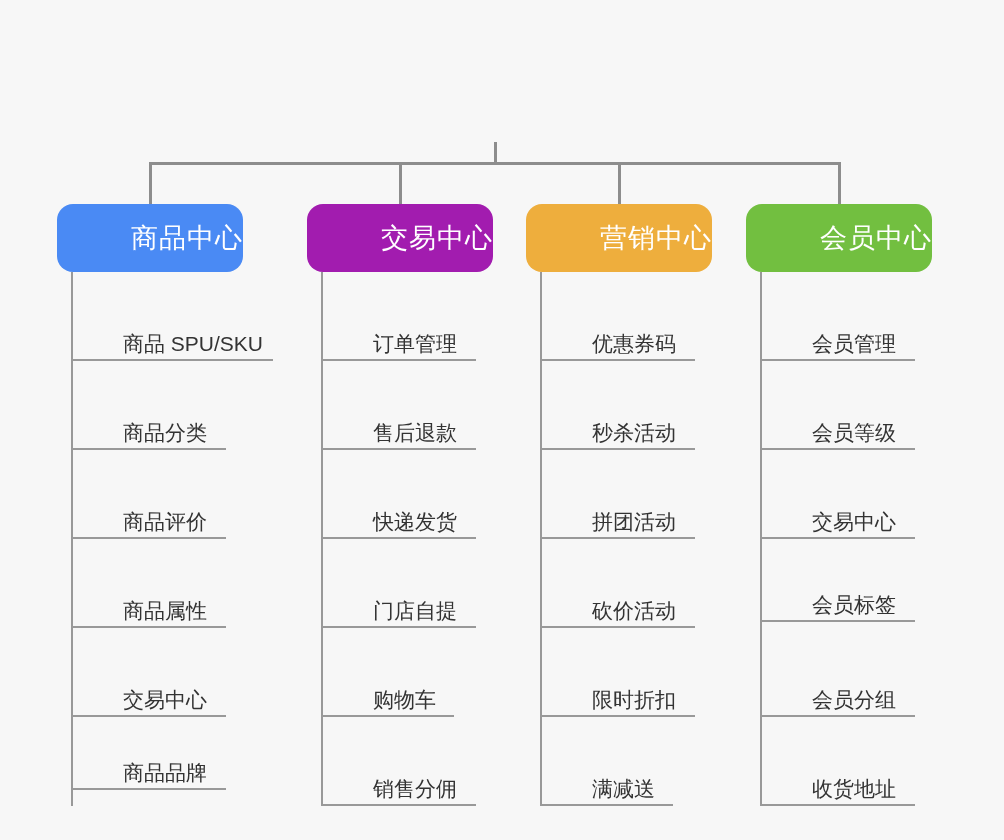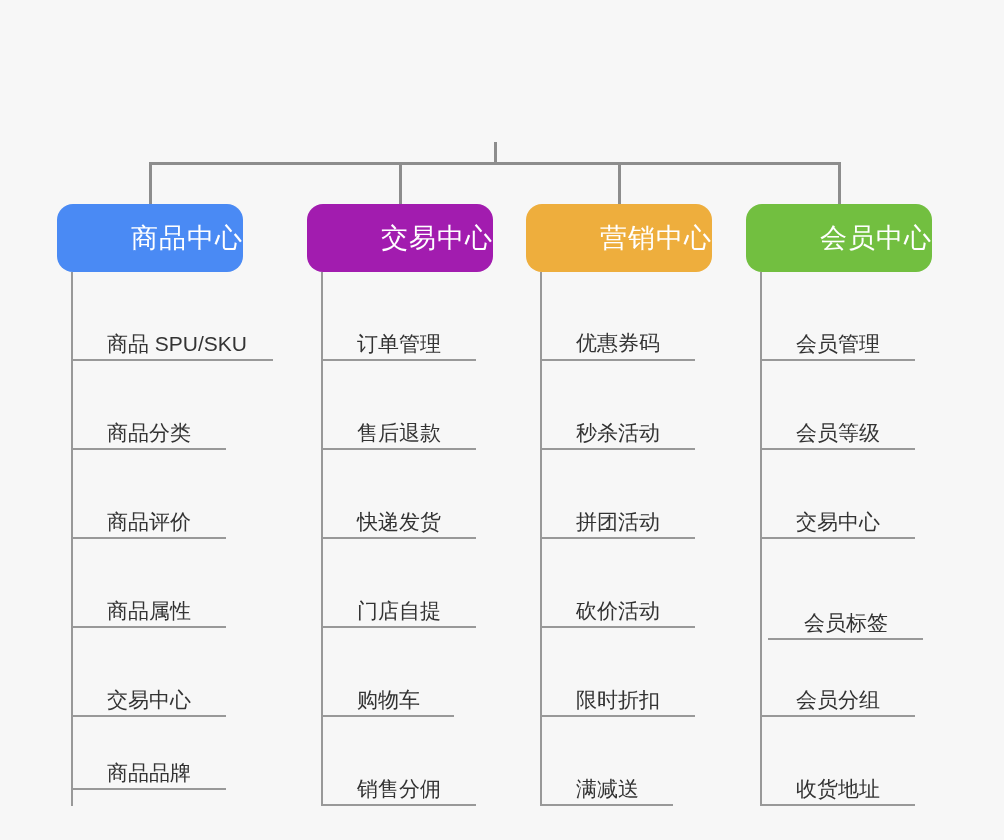--- a/index.html
+++ b/index.html
@@ -147,21 +147,21 @@
     width: 2px;
     background: #999999;
   }
   .leaf {
     position: absolute;
     left: 0;
     height: 89px;
     box-sizing: border-box;
     display: flex;
     align-items: flex-end;
-    padding-left: 36px;
+    padding-left: 52px;
     padding-bottom: 6px;
   }
   .leaf-underline {
     position: absolute;
     left: 0;
     bottom: 0;
     height: 2px;
     background: #999999;
   }
   .leaf-label {
@@ -244,21 +244,21 @@
           <div class="leaf-underline" style="width: 155px;"></div>
           <span class="leaf-label">销售分佣</span>
         </div>
       </div>
       <div class="conn conn-drop" style="left: 618px;"></div>
       <div class="category" style="left: 526px; width: 186px; background: rgb(238, 174, 61);">
         <span class="category-label">营销中心</span>
       </div>
       <div class="branch-col" style="left: 540px;">
         <div class="spine" style="height: 534px;"></div>
-        <div class="leaf" style="top: 0px; width: 163px; font-family: Liberation Serif, serif;">
+        <div class="leaf" style="top: 0px; width: 163px;">
           <div class="leaf-underline" style="width: 155px;"></div>
           <span class="leaf-label">优惠券码</span>
         </div>
         <div class="leaf" style="top: 89px; width: 163px; text-align: center;">
           <div class="leaf-underline" style="width: 155px;"></div>
           <span class="leaf-label">秒杀活动</span>
         </div>
         <div class="leaf" style="top: 178px; width: 163px;">
           <div class="leaf-underline" style="width: 155px;"></div>
           <span class="leaf-label">拼团活动</span>
@@ -287,21 +287,21 @@
           <span class="leaf-label">会员管理</span>
         </div>
         <div class="leaf" style="top: 89px; width: 163px;">
           <div class="leaf-underline" style="width: 155px;"></div>
           <span class="leaf-label">会员等级</span>
         </div>
         <div class="leaf" style="top: 178px; width: 163px;">
           <div class="leaf-underline" style="width: 155px;"></div>
           <span class="leaf-label">交易中心</span>
         </div>
-        <div class="leaf" style="top: 279px; width: 163px; margin-left: 8px;">
+        <div class="leaf" style="top: 261px; width: 163px;">
           <div class="leaf-underline" style="width: 155px;"></div>
           <span class="leaf-label">会员标签</span>
         </div>
         <div class="leaf" style="top: 356px; width: 163px;">
           <div class="leaf-underline" style="width: 155px;"></div>
           <span class="leaf-label">会员分组</span>
         </div>
         <div class="leaf" style="top: 445px; width: 163px;">
           <div class="leaf-underline" style="width: 155px;"></div>
           <span class="leaf-label">收货地址</span>

